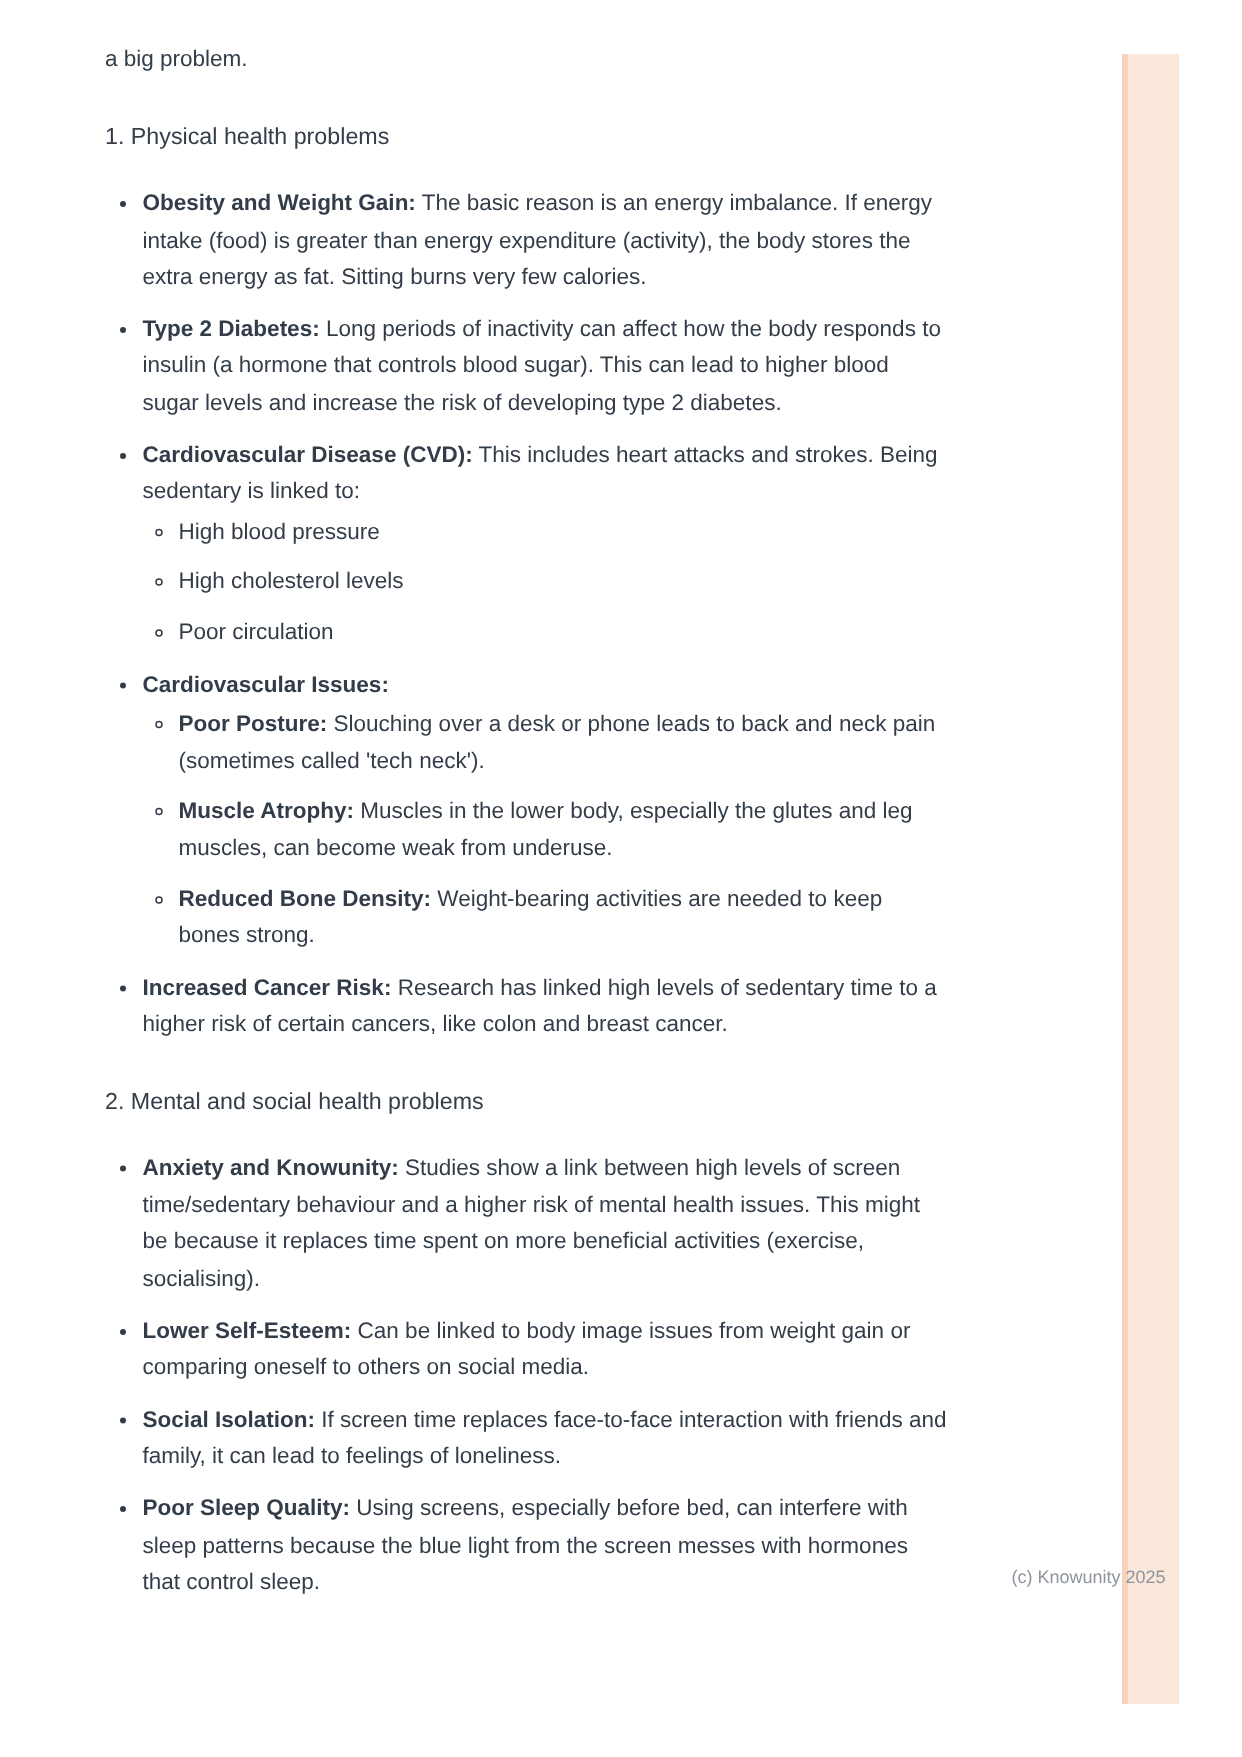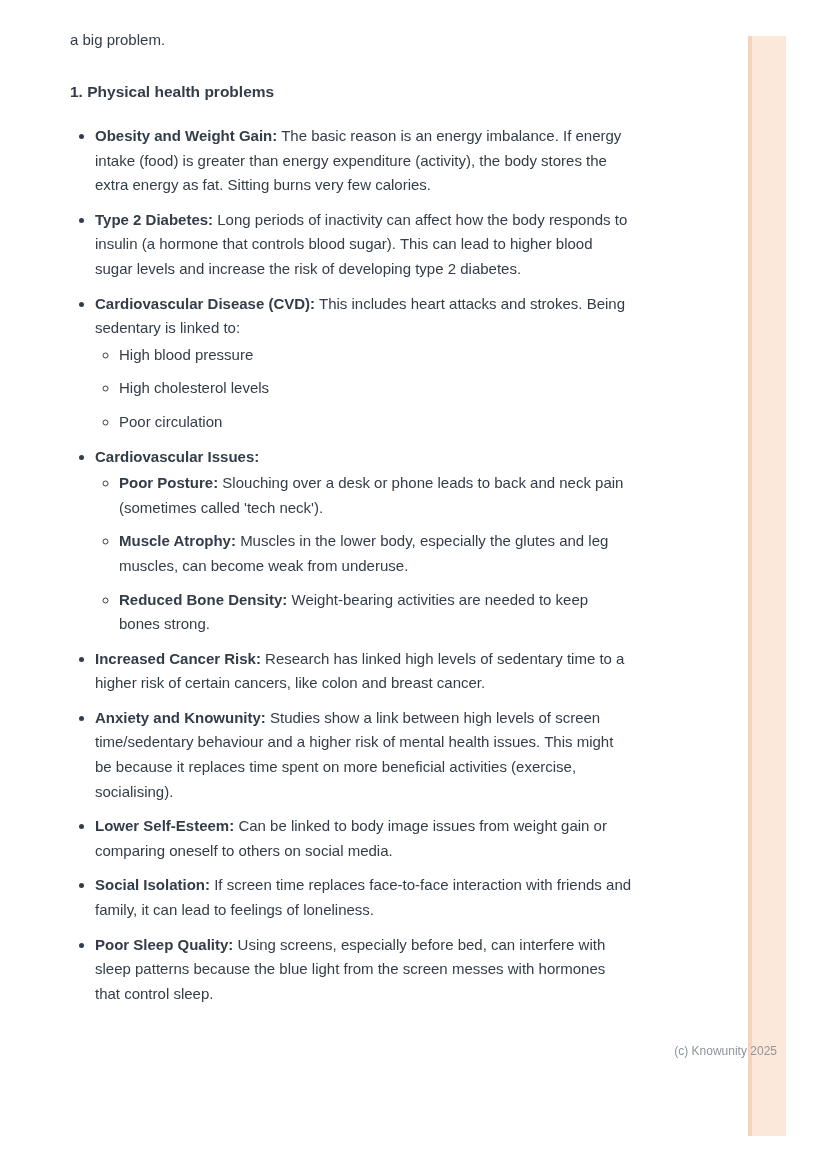--- a/index.html
+++ b/index.html
@@ -18,21 +18,21 @@
     top: 28px;
     width: 562px;
     font-size: 15px;
     line-height: 1.64;
   }
   .para {
     margin: 0 0 0 0;
   }
   h3.heading {
     font-size: 15.5px;
-    font-weight: 700;
+    font-weight: 400;
     color: #333d49;
     margin: 26px 0 20px 0;
   }
   ul.l1 {
     list-style-type: disc;
     padding-left: 25px;
     margin: 0;
   }
   ul.l1 > li {
     margin-bottom: 10px;
@@ -103,20 +103,21 @@
         <li>
           <span class="bold">Reduced Bone Density:</span> <span>Weight-bearing activities are needed to keep bones strong.</span>
         </li>
       </ul>
     </li>
     <li>
       <span class="bold">Increased Cancer Risk:</span> <span>Research has linked high levels of sedentary time to a higher risk of certain cancers, like colon and breast cancer.</span>
     </li>
   </ul>
 
+  <h3 class="heading">2. Mental and social health problems</h3>
 
   <ul class="l1">
     <li>
       <span class="bold">Anxiety and Knowunity:</span> <span>Studies show a link between high levels of screen time/sedentary behaviour and a higher risk of mental health issues. This might be because it replaces time spent on more beneficial activities (exercise, socialising).</span>
     </li>
     <li>
       <span class="bold">Lower Self-Esteem:</span> <span>Can be linked to body image issues from weight gain or comparing oneself to others on social media.</span>
     </li>
     <li>
       <span class="bold">Social Isolation:</span> <span>If screen time replaces face-to-face interaction with friends and family, it can lead to feelings of loneliness.</span>

